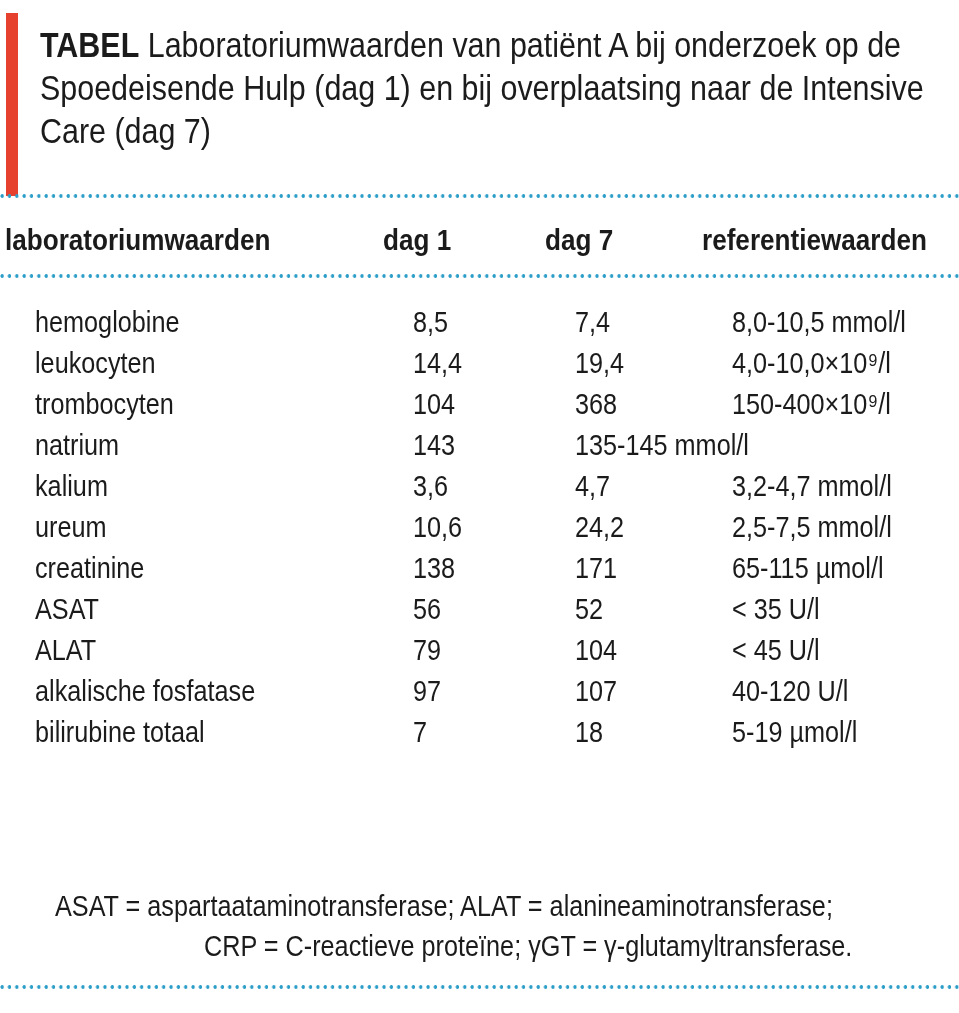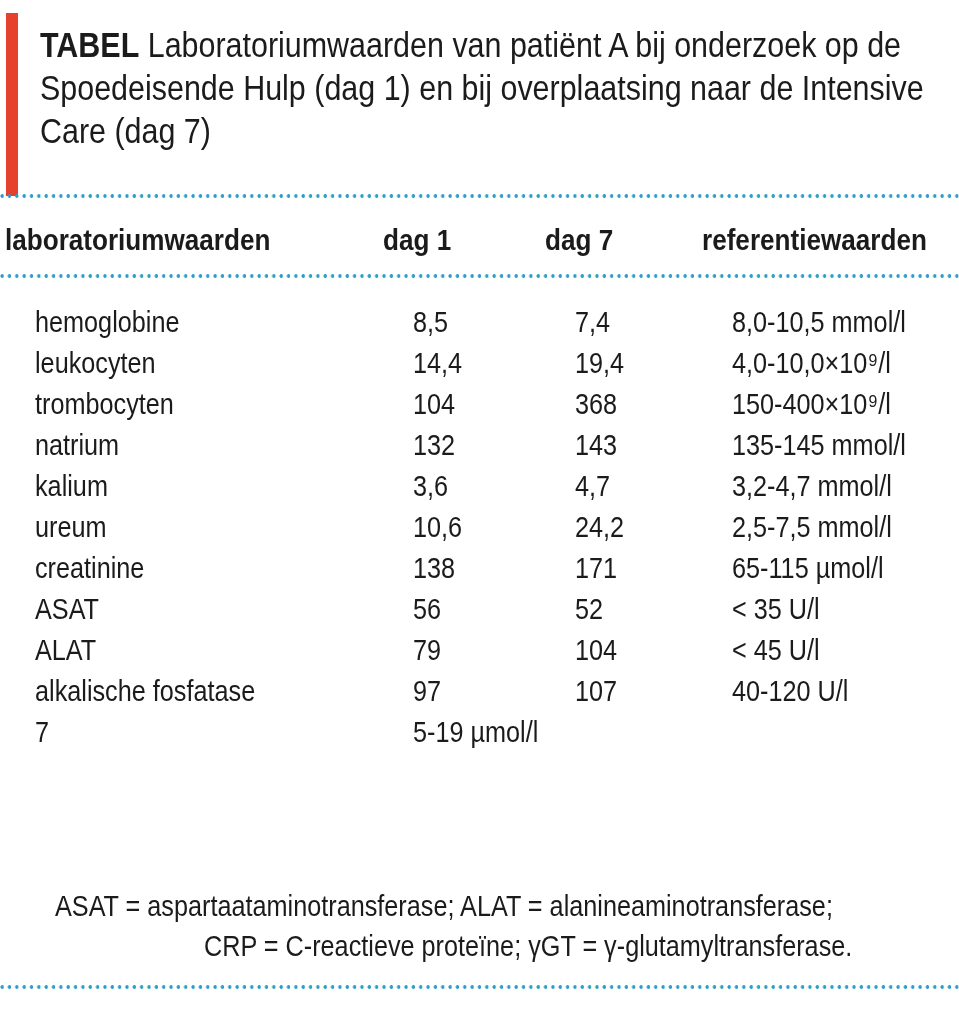--- a/index.html
+++ b/index.html
@@ -136,21 +136,20 @@
 
     <div class="trow grid-row">
       <div><span class="cond">trombocyten</span></div>
       <div><span class="cond">104</span></div>
       <div><span class="cond">368</span></div>
       <div><span class="cond">150-400×10⁹/l</span></div>
     </div>
 
     <div class="trow grid-row">
       <div><span class="cond">natrium</span></div>
-      <div><span class="cond">132</span></div>
       <div><span class="cond">143</span></div>
       <div><span class="cond">135-145 mmol/l</span></div>
     </div>
 
     <div class="trow grid-row">
       <div><span class="cond">kalium</span></div>
       <div><span class="cond">3,6</span></div>
       <div><span class="cond">4,7</span></div>
       <div><span class="cond">3,2-4,7 mmol/l</span></div>
     </div>
@@ -185,21 +184,23 @@
 
 
     <div class="trow grid-row">
       <div><span class="cond">alkalische fosfatase</span></div>
       <div><span class="cond">97</span></div>
       <div><span class="cond">107</span></div>
       <div><span class="cond">40-120 U/l</span></div>
     </div>
 
     <div class="trow grid-row">
+      <div><span class="cond">bilirubine totaal</span></div>
       <div><span class="cond">7</span></div>
+      <div><span class="cond">18</span></div>
       <div><span class="cond">5-19 µmol/l</span></div>
     </div>
 
   </div>
 
   <div class="footnote">
     <div><span class="cond">ASAT = aspartaataminotransferase; ALAT = alanineaminotransferase;</span></div>
     <div><span class="cond">CRP = C-reactieve proteïne; γGT = γ-glutamyltransferase.</span></div>
   </div>
 

